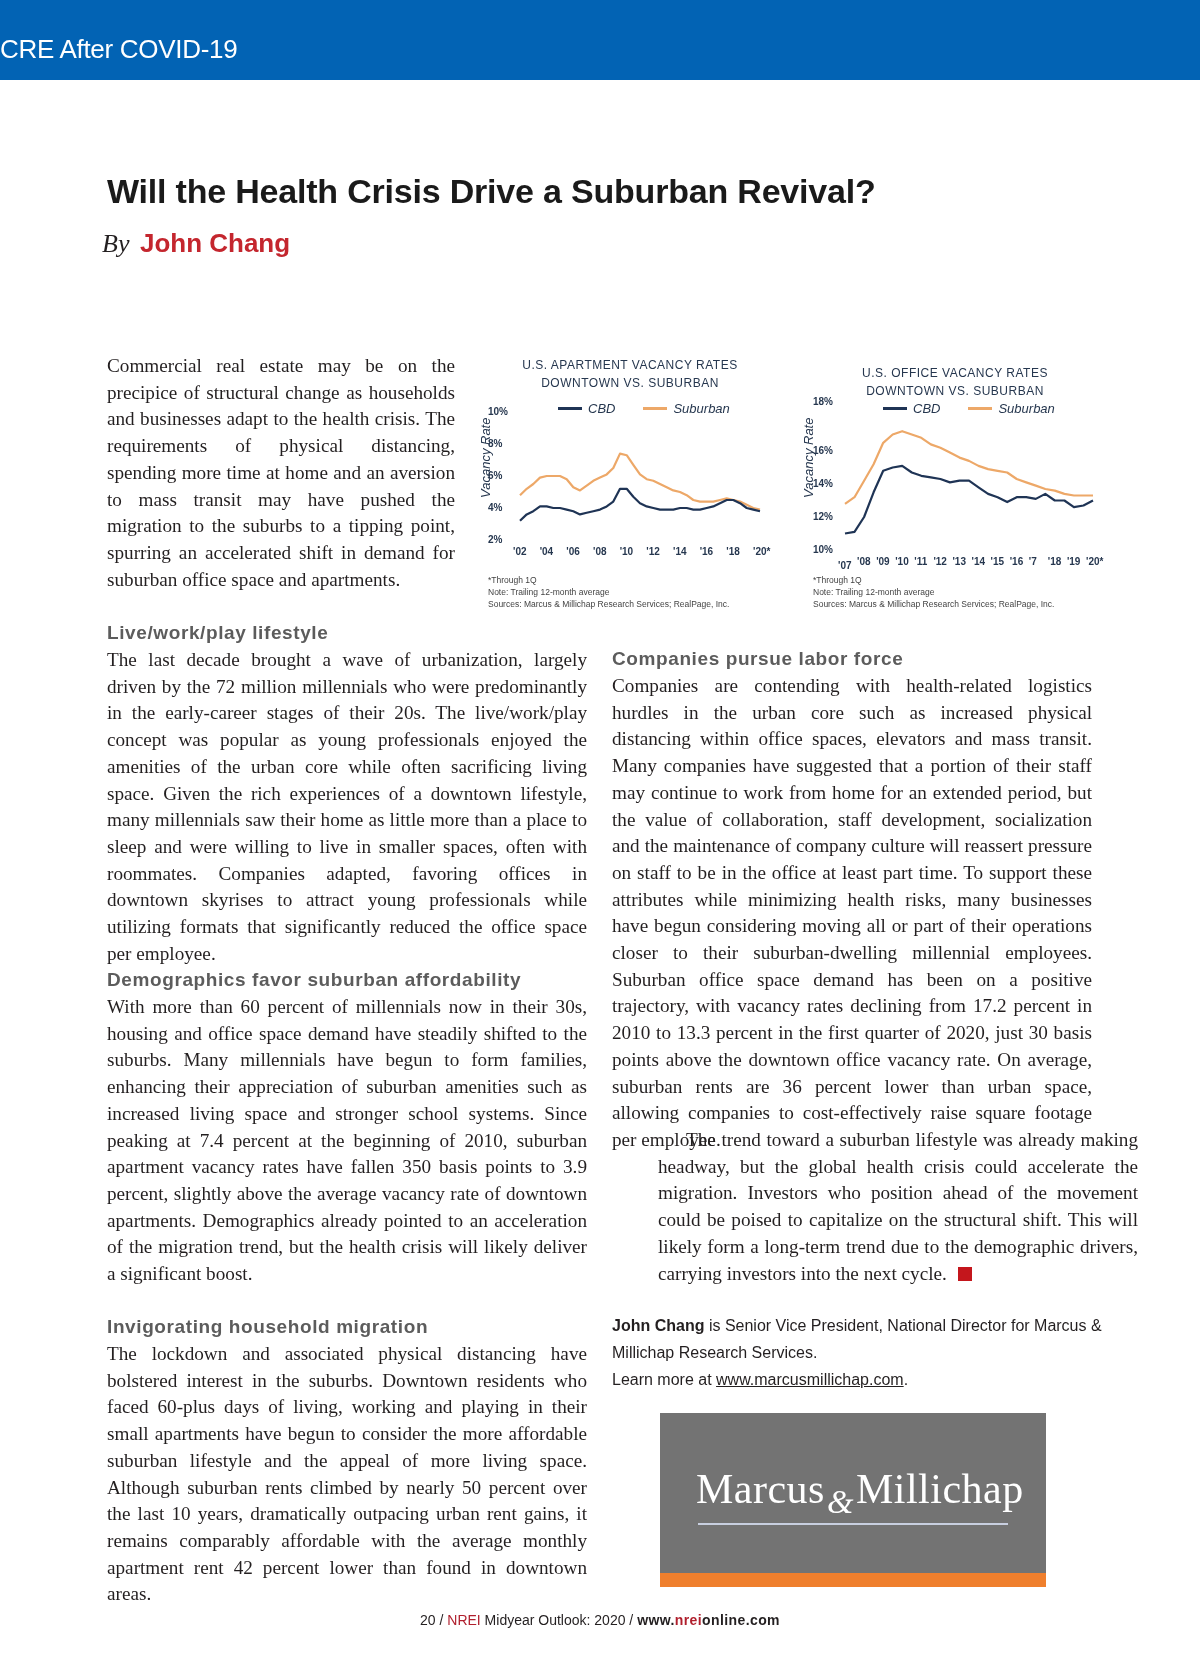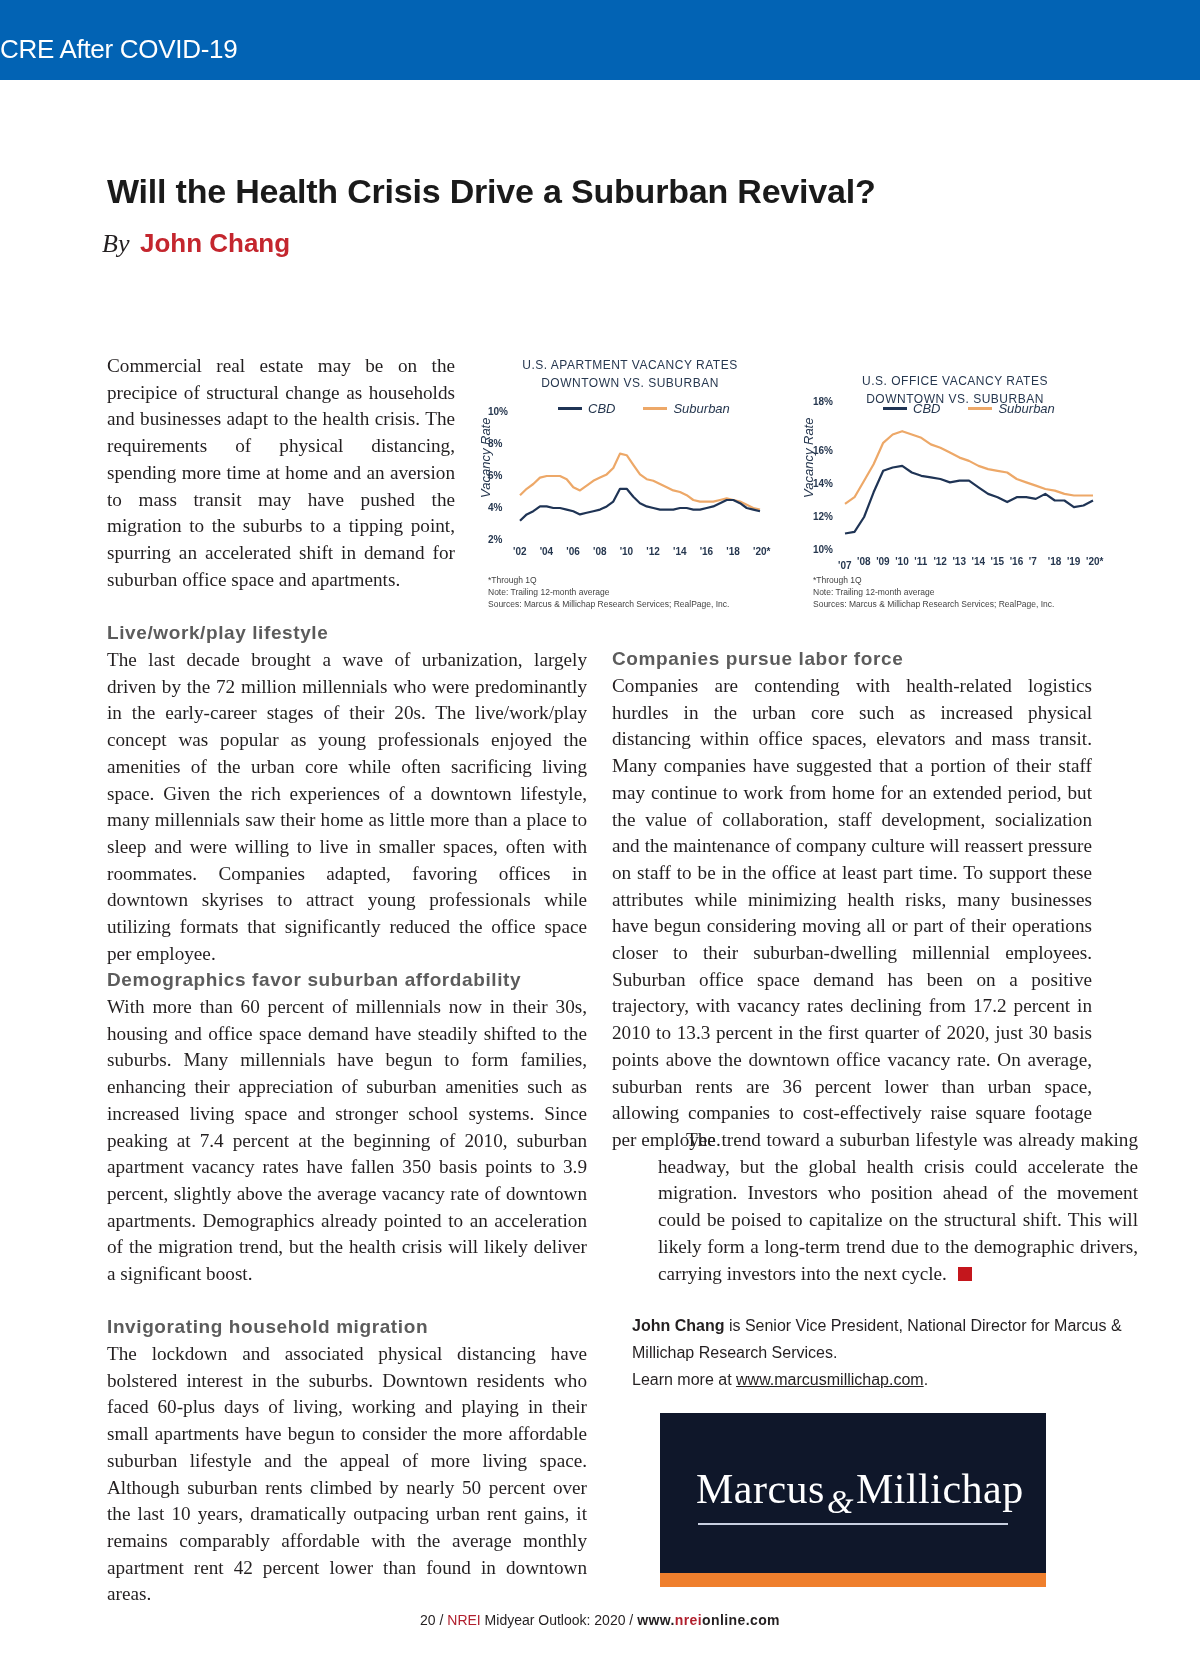--- a/index.html
+++ b/index.html
@@ -24,25 +24,25 @@
   .chart { position: absolute; font-family: "Liberation Sans", sans-serif; }
   .chart-title { position: absolute; width: 100%; text-align: center; font-size: 12px; line-height: 18px; color: #26374f; letter-spacing: 0.5px; }
   .legend { position: absolute; font-size: 13px; font-style: italic; color: #26374f; display: flex; align-items: center; gap: 6px; }
   .legend .sw { display: inline-block; width: 24px; height: 3px; }
   .legend .gap { width: 16px; }
   .ylabel { position: absolute; font-size: 13px; font-style: italic; color: #26374f; transform: rotate(-90deg); transform-origin: left top; white-space: nowrap; }
   .tick { position: absolute; font-size: 10px; font-weight: bold; color: #26374f; white-space: nowrap; }
   .note { position: absolute; font-size: 8.5px; color: #444; line-height: 12px; white-space: nowrap; }
   svg.plot { position: absolute; overflow: visible; }
 
-  .bio { position: absolute; left: 612px; top: 1312px; width: 500px; font-family: "Liberation Sans", sans-serif; font-size: 16px; line-height: 27px; color: #231f20; margin-left: 20px; }
+  .bio { position: absolute; left: 612px; top: 1312px; width: 500px; font-family: "Liberation Sans", sans-serif; font-size: 16px; line-height: 27px; color: #231f20; }
   .bio b { font-weight: bold; }
   .bio a { color: #231f20; text-decoration: underline; }
 
-  .logo { position: absolute; left: 660px; top: 1413px; width: 386px; height: 174px; background: #0f172a; }
+  .logo { position: absolute; left: 660px; top: 1413px; width: 386px; height: 174px; background: #737373; }
   .logo-stripe { position: absolute; left: 0; bottom: 0; width: 100%; height: 14px; background: #ef7f2d; }
   .logo-text { position: absolute; left: 36px; top: 52px; font-family: "Liberation Serif", serif; font-size: 42px; color: #ffffff; letter-spacing: 0.5px; }
   .logo-text .amp { font-size: 34px; font-style: italic; position: relative; top: 10px; margin: 0 2px; }
   .logo-line { position: absolute; left: 38px; top: 110px; width: 310px; height: 2px; background: #c8cfe0; }
 
   .footer { position: absolute; top: 1612px; width: 100%; text-align: center; font-family: "Liberation Sans", sans-serif; font-size: 14px; color: #231f20; }
   .footer .red { color: #b01f2d; }
   .footer .url { font-weight: bold; letter-spacing: 0.4px; }
 </style>
 </head>
@@ -95,21 +95,21 @@
       <div class="tick" style="left: 229.667px; top: 190px;">'16</div>
       <div class="tick" style="left: 256.333px; top: 190px;">'18</div>
       <div class="tick" style="left: 283px; top: 190px;">'20*</div>
     </div>
   <div class="note" style="left:18px; top:218px;">*Through 1Q</div>
   <div class="note" style="left:18px; top:230px;">Note: Trailing 12-month average</div>
   <div class="note" style="left:18px; top:242px;">Sources: Marcus &amp; Millichap Research Services; RealPage, Inc.</div>
 </div>
 
 <div class="chart" id="chart1" style="left:795px; top:356px; width:320px; height:260px;">
-  <div class="chart-title" style="left:0; top:16px;">
+  <div class="chart-title" style="left:0; top:8px;">
     <div>U.S. OFFICE VACANCY RATES</div>
     <div>DOWNTOWN VS. SUBURBAN</div>
   </div>
   <div class="legend" style="left:88px; top:45px;">
     <span class="sw" style="background:#1f3455"></span>
     <span>CBD</span>
     <span class="gap"></span>
     <span class="sw" style="background:#eda868"></span>
     <span>Suburban</span>
   </div>

